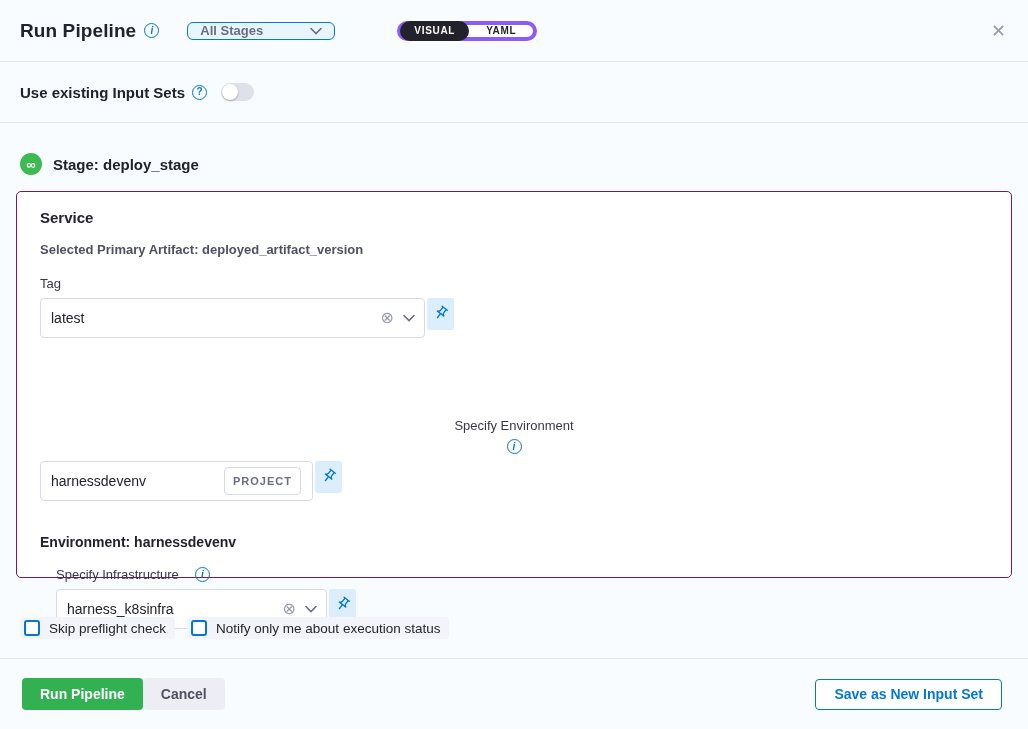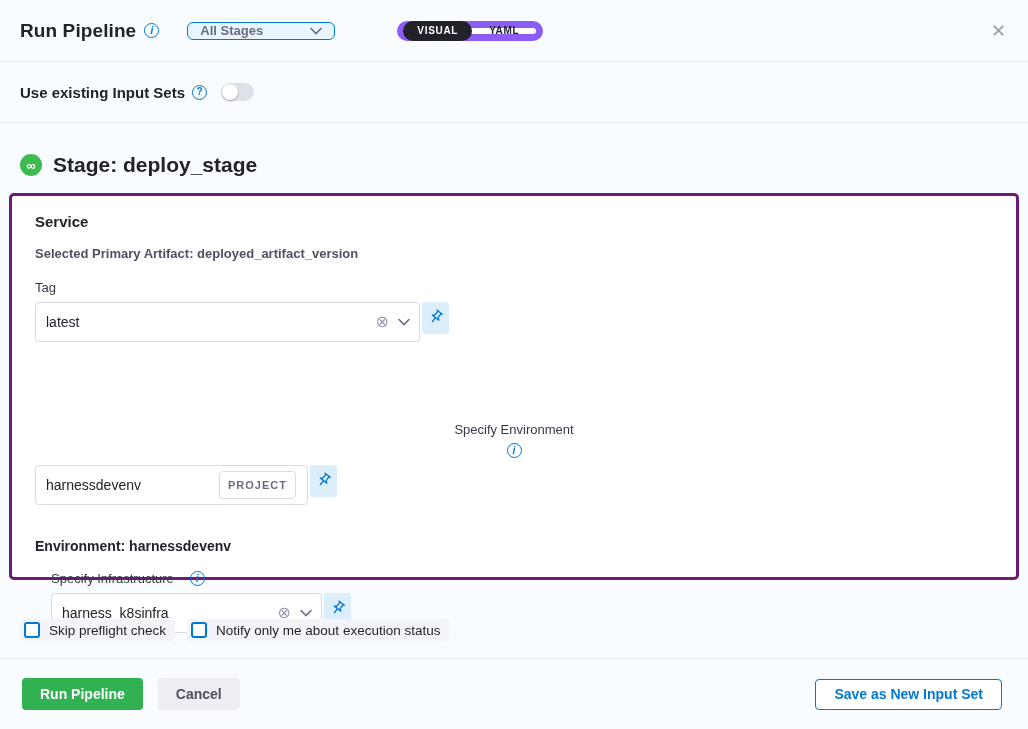--- a/index.html
+++ b/index.html
@@ -23,21 +23,21 @@
   .title-info { margin-left:8px; }
   .stage-select {
     margin-left:28px; width:148px; height:18px; background:#e8f5fd; border:1px solid #0278d5;
     border-radius:6px; display:flex; align-items:center; padding:0 12px;
     color:#6b6d85; font-size:13px; font-weight:bold; cursor:pointer;
   }
   .stage-select .chev { margin-left:auto; }
   .chev svg { display:block; }
   .seg-toggle {
     margin-left:62px; display:flex; align-items:center; height:20px;
-    border:7px solid #8b5cf6; border-radius:11px; background:#fff;
+    border:4px solid #8b5cf6; border-radius:11px; background:#fff;
   }
   .seg-visual {
     background:#22222a; color:#fff; border-radius:10px; padding:0 14px; height:20px;
     display:flex; align-items:center; font-size:10px; font-weight:bold; letter-spacing:0.7px;
     margin:-1px 0 -1px -1px; cursor:pointer;
   }
   .seg-yaml {
     padding:0 17px; font-size:10px; font-weight:bold; letter-spacing:0.7px; color:#22222a; cursor:pointer;
   }
   .close-btn { margin-left:auto; color:#9a9cb0; font-size:18px; cursor:pointer; line-height:1; }
@@ -46,24 +46,24 @@
   .inputsets-row { height:61px; border-bottom:1px solid #e4e6ee; display:flex; align-items:center; padding:0 20px; }
   .inputsets-row .lbl { font-size:15px; font-weight:bold; color:#22222a; }
   .inputsets-row .help-badge { margin-left:7px; }
   .switch { margin-left:14px; width:33px; height:18px; background:#dfe1ea; border-radius:9px; position:relative; cursor:pointer; }
   .switch .knob { position:absolute; left:1px; top:1px; width:16px; height:16px; background:#fff; border-radius:50%; box-shadow:0 1px 2px rgba(0,0,0,0.3); }
 
   
   .stage-row { display:flex; align-items:center; gap:11px; padding:30px 20px 0; }
   .stage-icon { width:22px; height:22px; border-radius:50%; background:#3dbb50; color:#fff;
     display:flex; align-items:center; justify-content:center; font-size:13px; font-weight:bold; line-height:1; }
-  .stage-row .lbl { font-size:21px; font-weight:bold; color:#22222a; }
-
-  
-  .card { margin:16px 9px 0; background:#fff; border:3px solid #701a75; border-radius:5px; padding:17px 23px 25px; height:387px; }
+  .stage-row .lbl { font-size:15px; font-weight:bold; color:#22222a; }
+
+  
+  .card { margin:16px 16px 0; background:#fff; border:1px solid #701a75; border-radius:5px; padding:17px 23px 25px; height:387px; }
   .card-title { font-size:15px; font-weight:bold; color:#22222a; }
   .artifact { margin-top:16px; font-size:13px; font-weight:bold; color:#4f5162; }
   .field-label { font-size:13px; color:#383946; display:flex; gap:6px; align-items:center; }
   .tag-label { margin-top:19px; }
   .input-row { margin-top:7px; display:flex; align-items:stretch; }
   .inputbox { height:40px; border:1px solid #d9dae5; border-radius:4px; background:#fff;
     display:flex; align-items:center; padding:0 9px 0 10px; }
   .inputbox input { border:none; outline:none; font-size:14px; color:#22222a; flex:1; min-width:0;
     font-family:"Liberation Sans", sans-serif; background:transparent; }
   .tag-box { width:385px; }
@@ -85,21 +85,21 @@
   .option { display:flex; align-items:center; gap:9px; background:#f3f4f9; border-radius:4px; padding:3px 9px 3px 4px; }
   .checkbox { width:16px; height:16px; border:2px solid #0278d5; border-radius:3px; background:#fff; flex:0 0 auto; cursor:pointer; }
   .option .lbl { font-size:13.5px; color:#22272d; }
 
   
   .footer { position:absolute; left:0; right:0; bottom:0; height:71px; border-top:1px solid #e4e6ee;
     display:flex; align-items:center; padding:0 26px 0 22px; background:#f8fcff; }
   .btn { height:32px; padding:0 18px; font-size:14px; font-weight:bold; border-radius:4px; border:none;
     cursor:pointer; font-family:"Liberation Sans", sans-serif; }
   .btn-run { background:#31b152; color:#fff; }
-  .btn-cancel { background:#eceef3; color:#4f5162; margin-left:15px; }
+  .btn-cancel { background:#eceef3; color:#4f5162; margin-left:0; }
   .btn-save { margin-left:auto; height:31px; background:#fff; border:1px solid #0278d5; color:#0278d5; }
 </style>
 </head>
 <body>
 
 <div class="header">
   <div class="title">Run Pipeline</div>
   <span class="info-badge title-info">i</span>
 
   <div class="stage-select">

